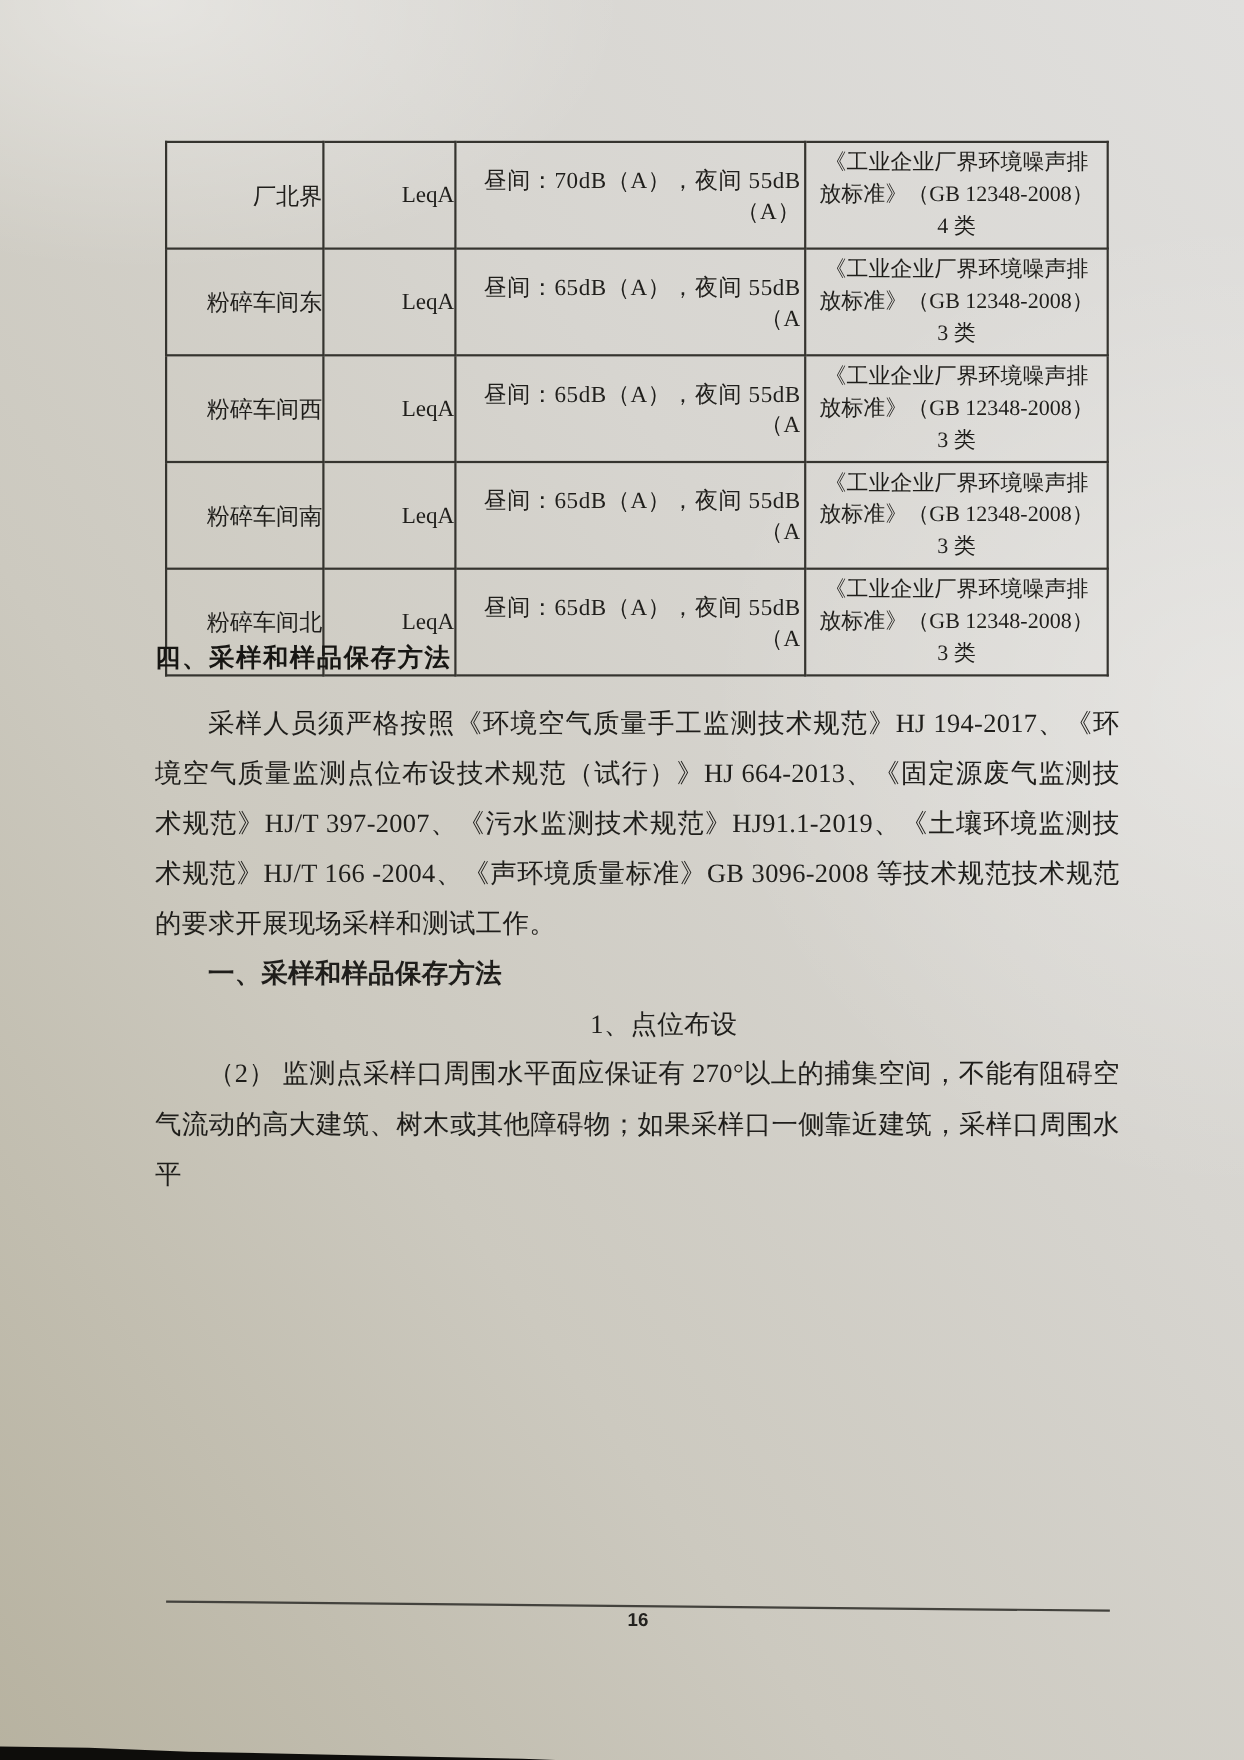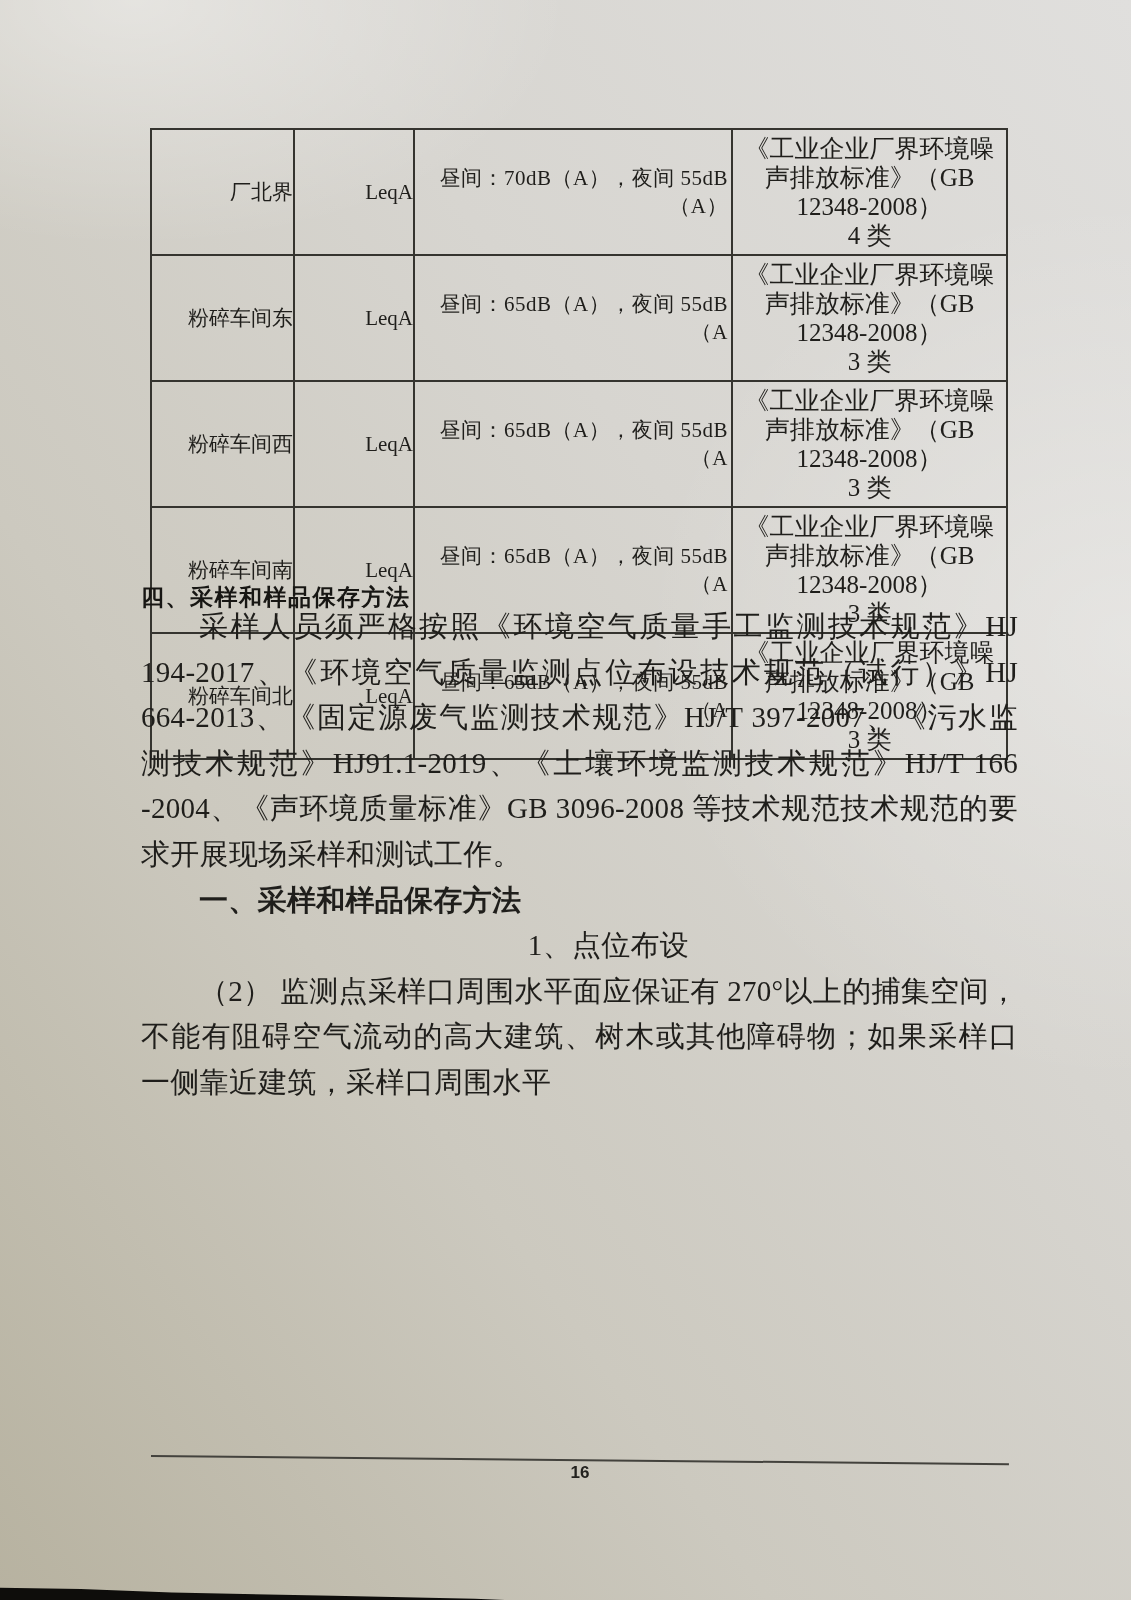--- a/index.html
+++ b/index.html
@@ -32,21 +32,21 @@
     border: 2px solid #35342f;
     font-size: 21px;
     padding: 0;
     vertical-align: middle;
   }
   .noise-table tr { height: 90px; }
   .noise-table .c1, .noise-table .c2 { text-align: right; border-radius: 17px; }
   .noise-table .c3 { text-align: right; padding: 0 3px 0 6px; letter-spacing: 0.5px; }
   .noise-table .c4 {
     text-align: center;
-    font-size: 25px;
+    font-size: 20px;
     line-height: 29px;
     padding: 4px 9px;
   }
   .noise-table .cat { display: block; }
 
   
   .heading {
     position: absolute;
     left: 141px;
     top: 582px;
@@ -54,23 +54,23 @@
     font-size: 23px;
     font-weight: bold;
     letter-spacing: 1.5px;
     color: #171613;
   }
 
   
   .textcol {
     position: absolute;
     left: 141px;
-    top: 604px;
+    top: 636px;
     width: 877px;
-    font-size: 29px;
+    font-size: 24px;
     line-height: 45.6px;
     text-align: justify;
     letter-spacing: 0.3px;
   }
   .textcol p { margin: 0; text-indent: 2em; }
   .textcol p.sub1 { font-weight: bold; text-align: left; }
   .textcol p.sub2 { text-align: center; }
 
   
   .footer-rule {

